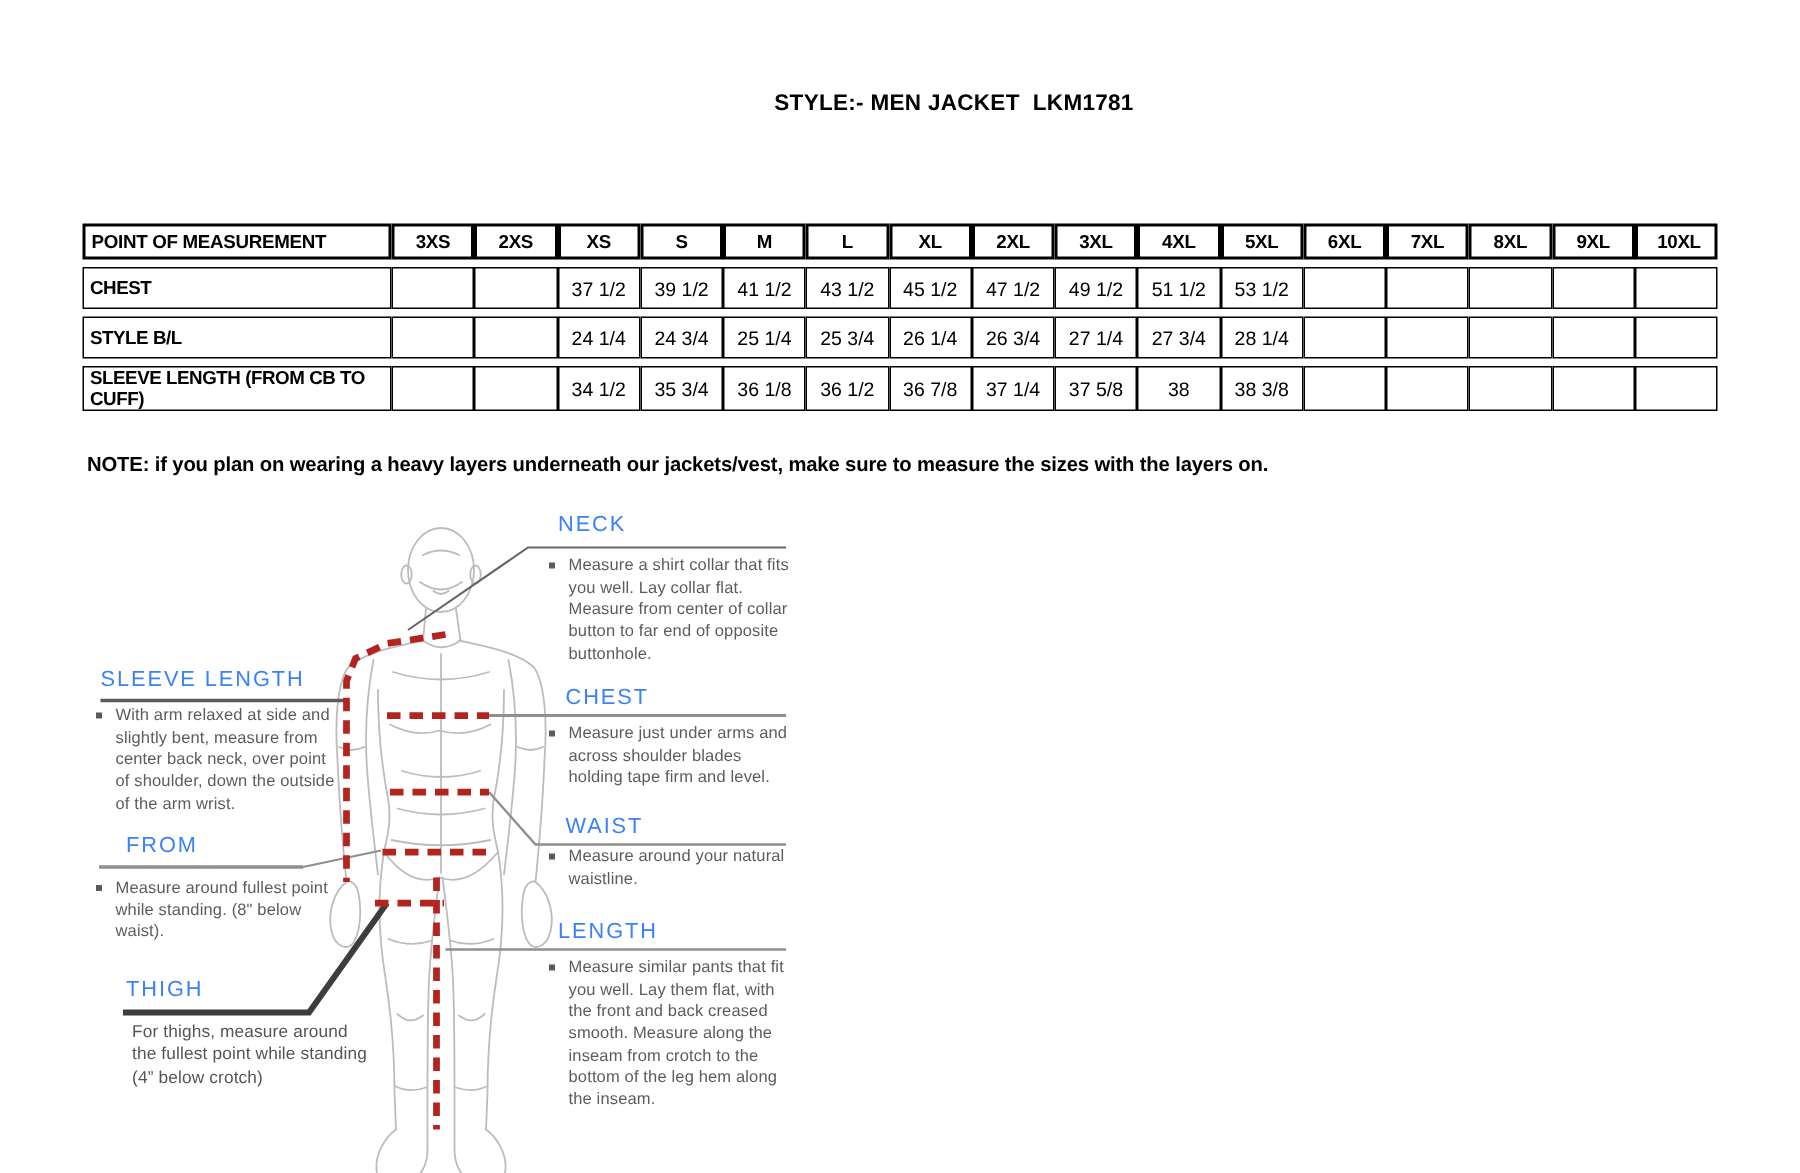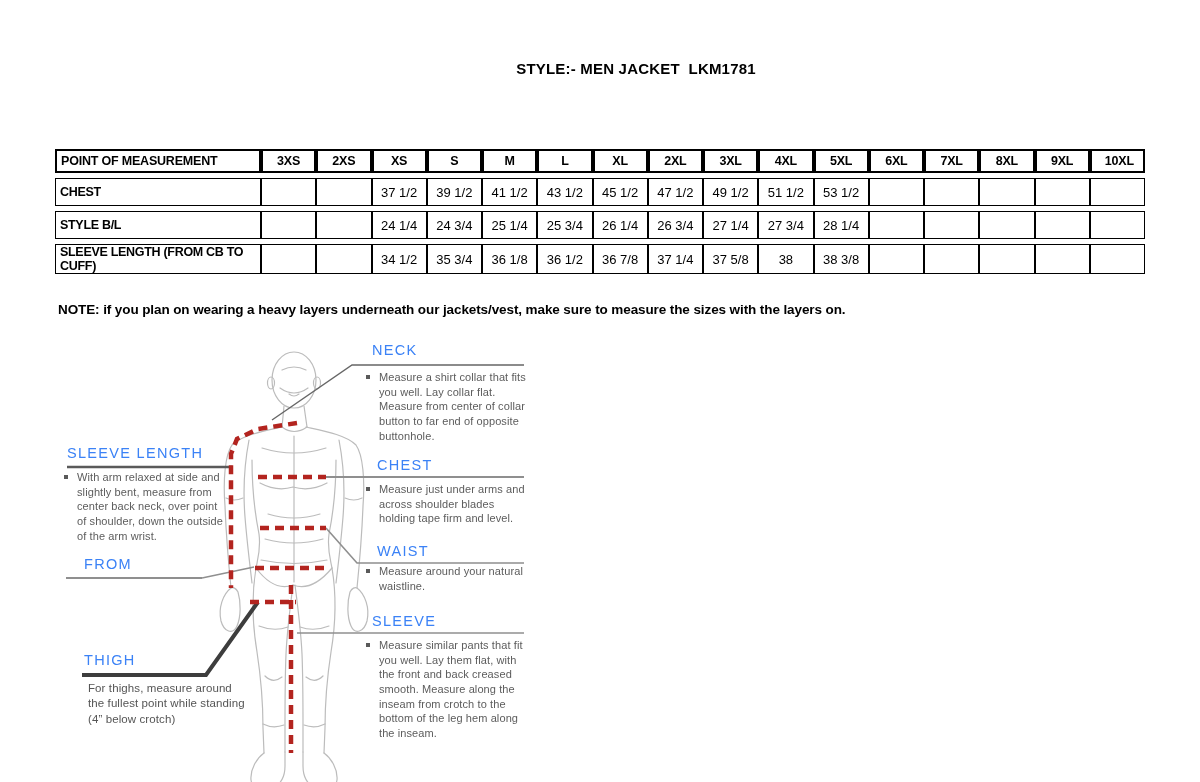--- a/index.html
+++ b/index.html
@@ -222,32 +222,36 @@
     <span class="sq"></span>
     <div class="mg-text wide">Measure just under arms and across shoulder blades holding tape firm and level.</div>
   </div>
 
   <div class="mg-heading" style="left:377px;top:507px">WAIST</div>
   <div class="mg-block" style="left:366px;top:528px">
     <span class="sq"></span>
     <div class="mg-text">Measure around your natural waistline.</div>
   </div>
 
-  <div class="mg-heading" style="left:372px;top:577px">SLEEVE</div>
+  <div class="mg-heading" style="left:372px;top:577px">LENGTH</div>
   <div class="mg-block" style="left:366px;top:602px">
     <span class="sq"></span>
     <div class="mg-text">Measure similar pants that fit you well. Lay them flat, with the front and back creased smooth. Measure along the inseam from crotch to the bottom of the leg hem along the inseam.</div>
   </div>
 
   <div class="mg-heading" style="left:67px;top:409px">SLEEVE LENGTH</div>
   <div class="mg-block" style="left:64px;top:434px">
     <span class="sq"></span>
     <div class="mg-text wide">With arm relaxed at side and slightly bent, measure from center back neck, over point of shoulder, down the outside of the arm wrist.</div>
   </div>
 
   <div class="mg-heading" style="left:84px;top:520px">FROM</div>
+  <div class="mg-block" style="left:64px;top:549px">
+    <span class="sq"></span>
+    <div class="mg-text">Measure around fullest point while standing. (8" below waist).</div>
+  </div>
 
   <div class="mg-heading" style="left:84px;top:616px">THIGH</div>
   <div class="mg-block" id="thigh-body" style="left:88px;top:645px">
     <div class="mg-text">For thighs, measure around the fullest point while standing (4” below crotch)</div>
   </div>
 
 </div>
 
 </body></html>

